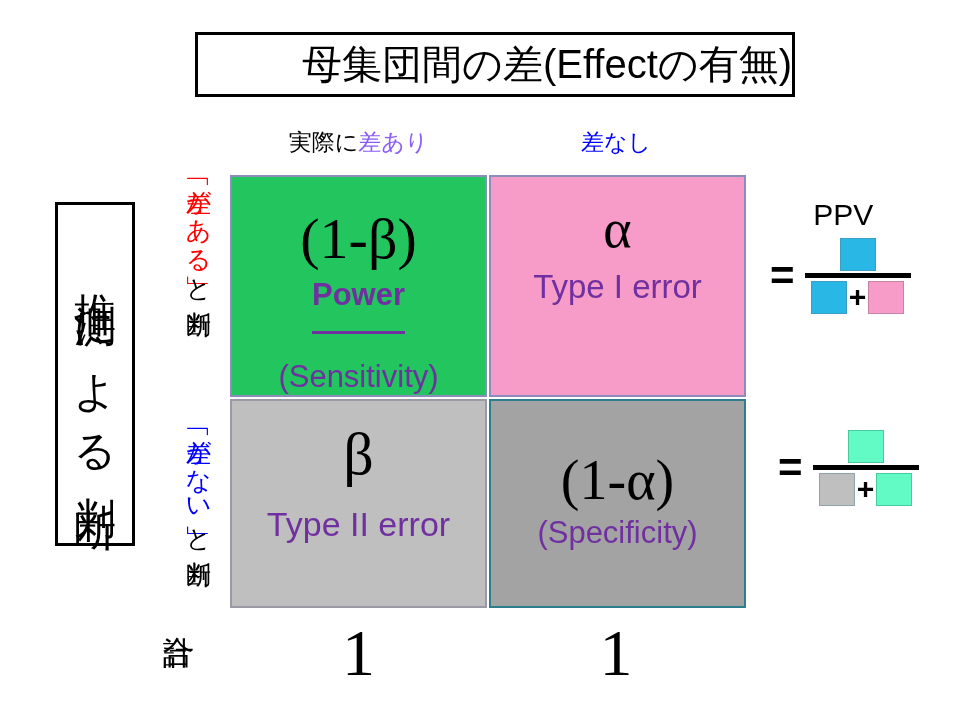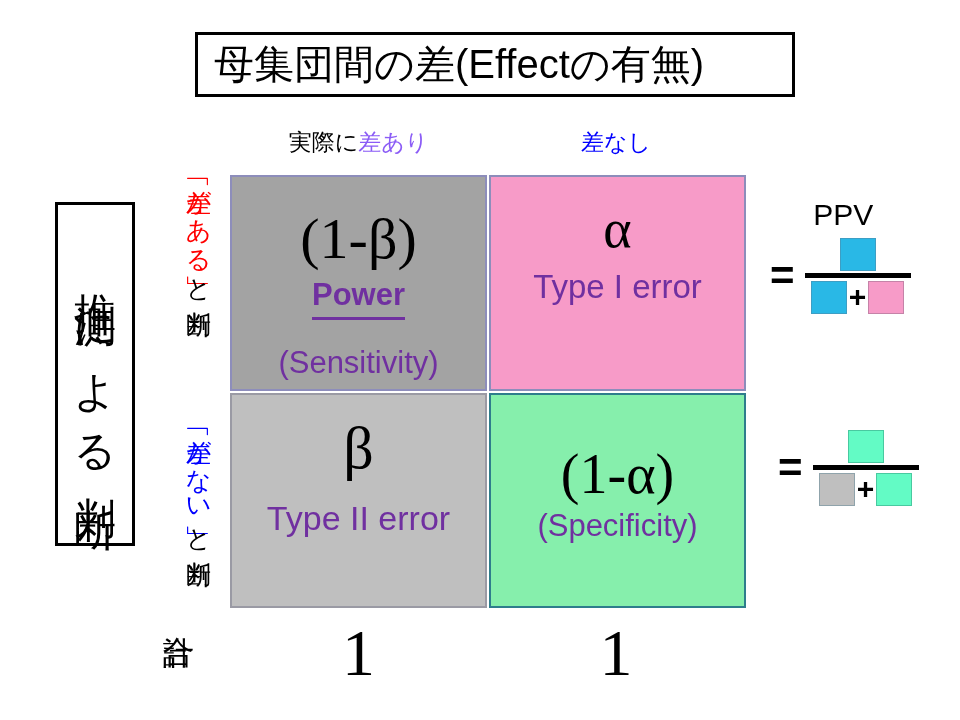--- a/index.html
+++ b/index.html
@@ -2,21 +2,21 @@
 <html><head>
 <meta charset="utf-8">
 <style>
   * { margin:0; padding:0; box-sizing:border-box; }
   html,body { width:960px; height:720px; }
   body { font-family:"Liberation Sans", sans-serif; background:#ffffff; }
   .page { position:relative; width:960px; height:720px; background:#ffffff; overflow:hidden; }
 
   
   .title-box { position:absolute; left:195px; top:32px; width:600px; height:65px;
-    border:3px solid #000; display:flex; align-items:center; justify-content:flex-start;padding-left:16px; }
+    border:3px solid #000; display:flex; align-items:center; justify-content:flex-end;padding-left:16px; }
   .title-box span { font-size:40px; color:#000; letter-spacing:0px; white-space:nowrap; }
 
   
   .col-header { position:absolute; top:122px; height:40px; font-size:23px; color:#000;
     display:flex; align-items:center; justify-content:center; white-space:nowrap; }
   .col-header-1 { left:230px; width:257px; }
   .col-header-2 { left:487px; width:258px; }
 
   
   .row-axis-box { position:absolute; left:55px; top:202px; width:80px; height:344px;
@@ -37,21 +37,21 @@
   .cell-power { border:2px solid #8d8dbb; }
   .cell-type1 { border:2px solid #8d8dbb; }
   .cell-type2 { border:2px solid #9a9aa4; }
   .cell-spec  { border:2px solid #2e7d8c; }
   .symbol { font-family:"Liberation Serif", serif; color:#000; line-height:1.05; }
   .cell-power .symbol { font-size:58px; margin-top:32px; }
   .cell-type1 .symbol { font-size:54px; margin-top:24px; }
   .cell-type2 .symbol { font-size:60px; margin-top:22px; }
   .cell-spec  .symbol { font-size:56px; margin-top:50px; }
   .cell-label, .cell-sublabel { color:#7030a0; line-height:1.2; }
-  .cell-power .cell-label { font-size:31px; font-weight:bold; border-bottom:3px solid #7030a0; margin-top:6px; padding-bottom:4px; }
+  .cell-power .cell-label { font-size:31px; font-weight:bold; border-bottom:3px solid #7030a0; margin-top:6px; padding-bottom:18px; }
   .cell-power .cell-sublabel { font-size:31px; margin-top:24px; }
   .cell-type1 .cell-label { font-size:33px; margin-top:9px; }
   .cell-type2 .cell-label { font-size:34px; margin-top:18px; }
   .cell-spec  .cell-sublabel { font-size:31px; margin-top:4px; }
 
   
   .formula { position:absolute; }
   .formula-ppv { left:770px; top:198px;text-align:center; }
   .formula-npv { left:778px; top:424px; }
   .formula-name { font-size:30px; color:#000; margin-left:6px; }
@@ -96,34 +96,34 @@
   </div>
 
   <div class="row-label row-label-1 vtext">
     <span style="color: rgb(255, 0, 0);">「差がある」</span><span>と判断</span>
   </div>
   <div class="row-label row-label-2 vtext">
     <span style="color: rgb(0, 0, 255);">「差がない」</span><span>と判断</span>
   </div>
 
   <div class="matrix">
-    <div class="cell cell-power" style="background-color: #a3a3a3;">
+    <div class="cell cell-power" style="background-color: #22c55e;">
       <div class="symbol">(1-β)</div>
       <div class="cell-label">Power</div>
       <div class="cell-sublabel">(Sensitivity)</div>
     </div>
     <div class="cell cell-type1" style="background-color: rgb(247, 155, 200);">
       <div class="symbol">α</div>
       <div class="cell-label">Type I error</div>
     </div>
     <div class="cell cell-type2" style="background-color: rgb(191, 191, 191);">
       <div class="symbol">β</div>
       <div class="cell-label">Type II error</div>
     </div>
-    <div class="cell cell-spec" style="background-color: #86efac;">
+    <div class="cell cell-spec" style="background-color: #a3a3a3;">
       <div class="symbol">(1-α)</div>
       <div class="cell-sublabel">(Specificity)</div>
     </div>
   </div>
 
   <div class="formula formula-ppv">
     <div class="formula-name">PPV</div>
     <div class="formula-body">
       <span class="equals">=</span>
       <div class="fraction">

